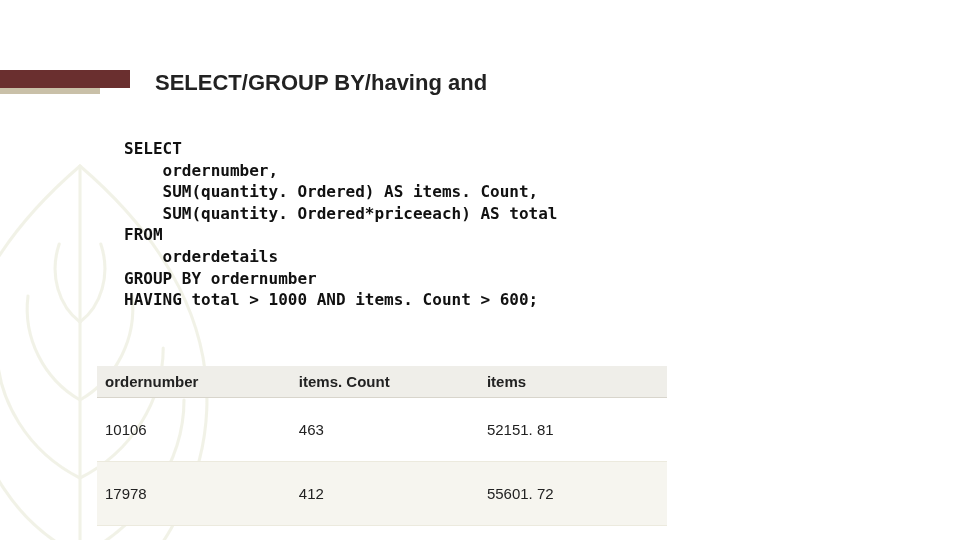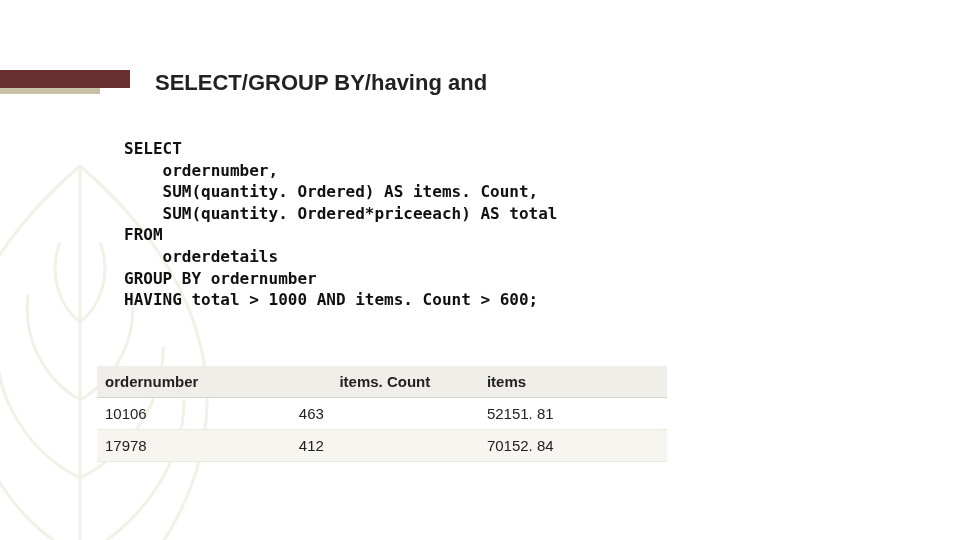--- a/index.html
+++ b/index.html
@@ -78,29 +78,29 @@
   }
   thead th {
     text-align: left;
     font-weight: bold;
     padding: 7px 8px;
     color: #222;
     background: #efeee9;
     border-bottom: 1px solid #d8d5cc;
   }
   tbody td {
-    padding: 7px 8px;
+    padding: 23px 8px;
     color: #222;
     border-bottom: 1px solid #eceade;
   }
   tbody tr:nth-child(even) td {
     background: #f6f5ef;
   }
   .col0 { width: 34%; }
-  .col1 { width: 33%; text-align: center; }
+  .col1 { width: 33%; }
   .col2 { width: 33%; }
 </style>
 </head>
 <body>
 
 <div class="bg-deco">
   <svg viewBox="0 0 100 100" preserveAspectRatio="xMidYMid meet">
     <g stroke="#b8b97f" stroke-width="0.6" fill="none" stroke-linecap="round">
       <path d="M50 95 C 20 70, 15 35, 50 5"></path>
       <path d="M50 95 C 80 70, 85 35, 50 5"></path>
@@ -142,17 +142,17 @@
     </thead>
     <tbody id="tbody">
         <tr>
           <td>10106</td>
           <td>463</td>
           <td>52151. 81</td>
         </tr>
         <tr>
           <td>17978</td>
           <td>412</td>
-          <td>70152. 84</td>
+          <td>55601. 72</td>
         </tr>
       </tbody>
   </table>
 </div>
 
 </body></html>

